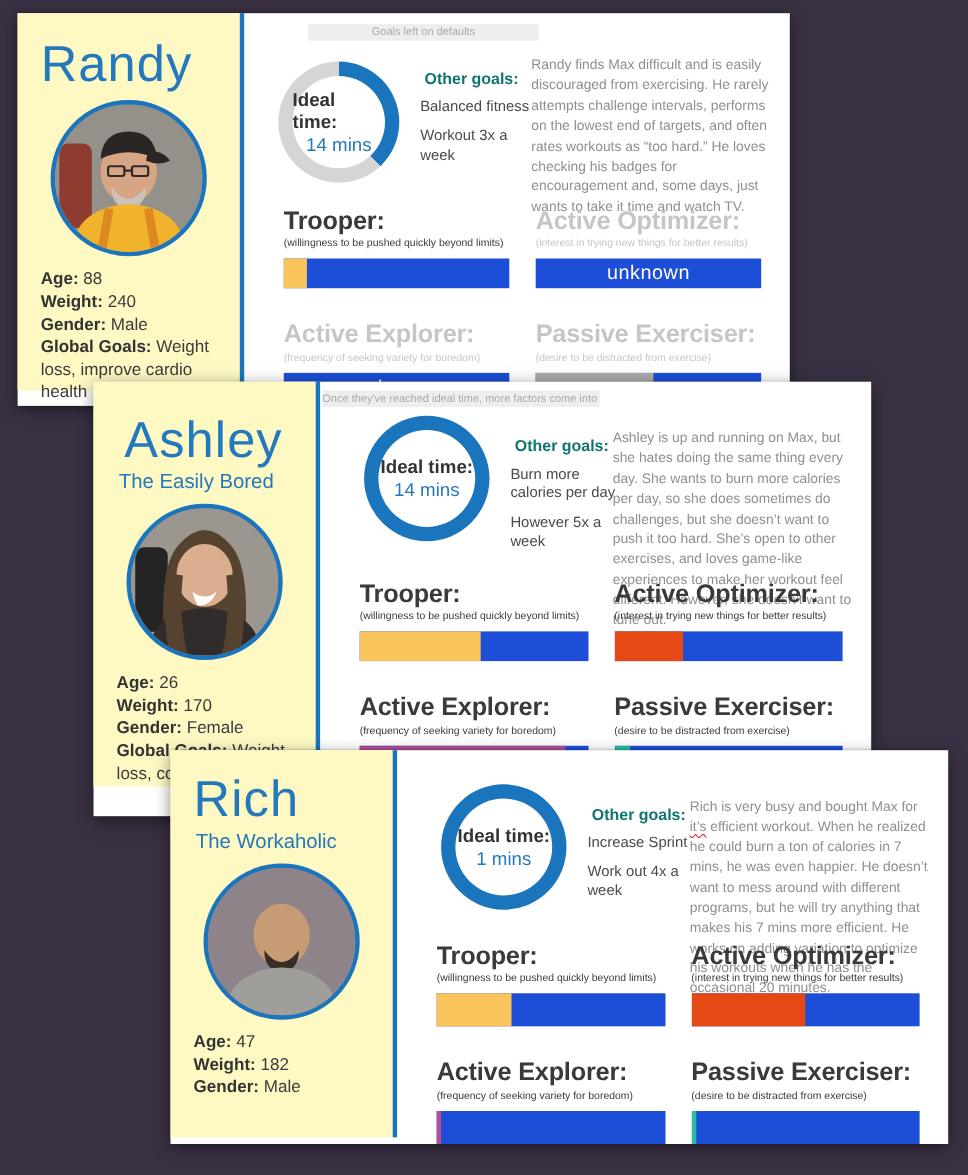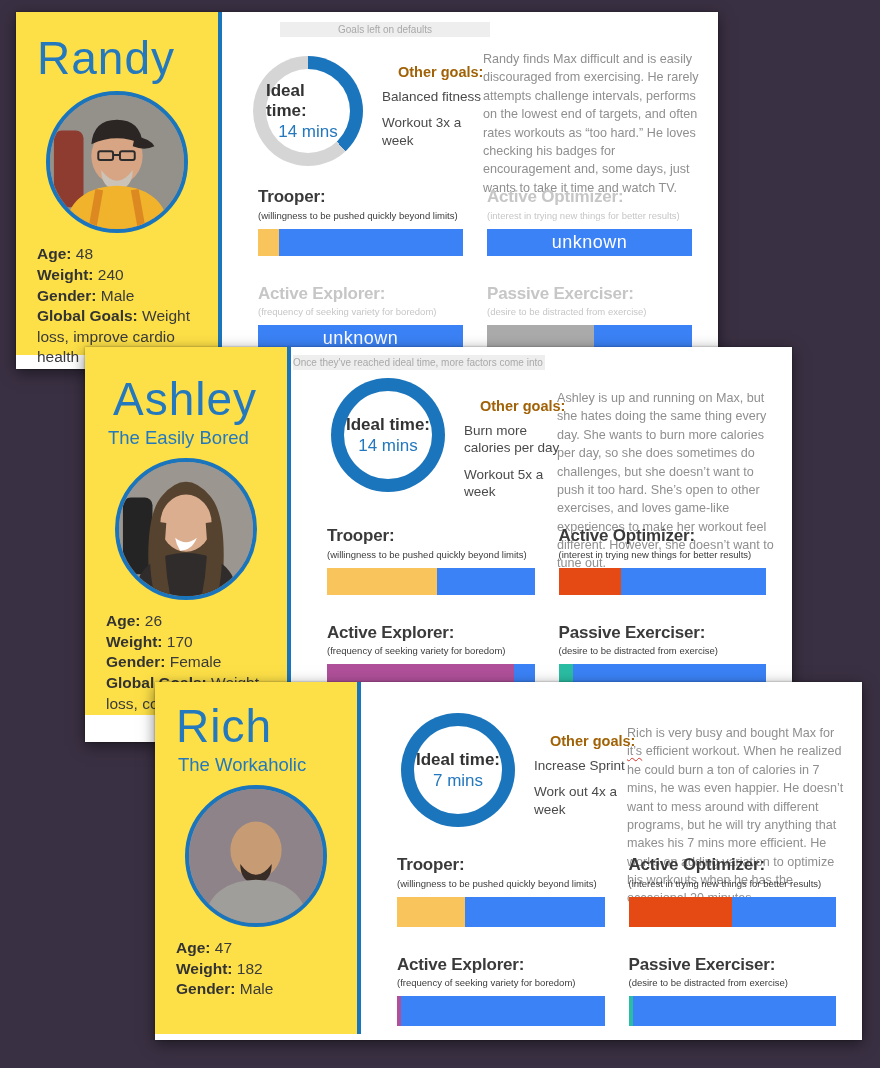--- a/index.html
+++ b/index.html
@@ -10,21 +10,21 @@
     -webkit-font-smoothing:antialiased;
   }
   #stage{position:relative;width:880px;height:1068px;}
 
   
   .card{position:absolute;background:#fff;box-shadow:0 4px 14px rgba(0,0,0,.5),0 0 2px rgba(0,0,0,.35);}
   .card-0{left:16px;top:12px;width:702px;height:357px;z-index:1;}
   .card-1{left:85px;top:347px;width:707px;height:395px;z-index:2;}
   .card-2{left:155px;top:682px;width:707px;height:358px;z-index:3;}
 
-  .panel{position:absolute;left:0;top:0;width:202px;background:#fde047;box-sizing:border-box;}
+  .panel{position:absolute;left:0;top:0;width:202px;background:#fef9c3;box-sizing:border-box;}
   .divider{position:absolute;left:202px;top:0;width:4px;background:#1B75BC;}
   .card-0 .panel,.card-0 .divider{height:343px;}
   .card-1 .panel,.card-1 .divider{height:368px;}
   .card-2 .panel,.card-2 .divider{height:352px;}
   .content{position:absolute;left:206px;top:0;right:0;bottom:0;}
 
   
   .name{font-size:46px;font-weight:400;color:#2478BE;margin:0 0 0 21px;letter-spacing:1px;line-height:1.05;}
   .card-0 .name{padding-top:22px;}
   .card-1 .name{padding-top:28px;margin-left:28px;}
@@ -46,36 +46,36 @@
   .donut{position:relative;border-radius:50%;flex:none;}
   .card-0 .donut{width:110px;height:110px;}
   .card-1 .donut,.card-2 .donut{width:114px;height:114px;}
   .donut-hole{position:absolute;inset:13px;background:#fff;border-radius:50%;display:flex;flex-direction:column;align-items:center;justify-content:center;}
   .ideal-label{font-size:17px;font-weight:700;color:#333;}
   .ideal-value{font-size:17px;color:#2478BE;margin-top:1px;}
 
   .goals{margin-left:19px;width:102px;}
   .card-0 .goals{padding-top:8px;}
   .card-1 .goals,.card-2 .goals{padding-top:20px;}
-  .goals-title{font-size:14.5px;font-weight:700;color:#a16207;margin:0 0 8px 16px;}
+  .goals-title{font-size:14.5px;font-weight:700;color:#0f766e;margin:0 0 8px 4px;}
   .goal{font-size:13.5px;color:#4A4A4A;line-height:1.28;margin-bottom:9px;}
 
   .desc{position:absolute;right:12px;width:223px;margin:0;font-size:12.6px;color:#8F8F8F;line-height:1.46;}
   .card-0 .desc{top:38px;}
   .card-1 .desc,.card-2 .desc{top:42px;}
   .misspell{text-decoration:underline wavy #D93025;text-decoration-thickness:1px;text-underline-offset:2px;}
 
   .traits{position:absolute;left:36px;right:26px;display:grid;grid-template-columns:1fr 1fr;column-gap:24px;row-gap:29px;}
   .card-0 .traits{top:176px;}
   .card-1 .traits{top:180px;}
   .card-2 .traits{top:174px;}
-  .trait-title{font-size:17px;font-weight:700;color:#3A3A3A;letter-spacing:-0.2px;line-height:1.1;}
+  .trait-title{font-size:23px;font-weight:700;color:#3A3A3A;letter-spacing:-0.2px;line-height:1.1;}
   .trait-sub{font-size:9.5px;font-weight:400;color:#3A3A3A;margin-top:3px;}
   .trait.muted .trait-title,.trait.muted .trait-sub{color:#C6C6C6;}
-  .bar{position:relative;margin-top:8px;height:27px;background:#3b82f6;}
+  .bar{position:relative;margin-top:8px;height:27px;background:#1d4ed8;}
   .card-2 .bar{height:30px;}
   .fill{position:absolute;left:0;top:0;bottom:0;width:0;}
   .bar-label{position:absolute;inset:0;display:flex;align-items:center;justify-content:center;color:#fff;font-size:18px;letter-spacing:.5px;}
 </style>
 </head>
 <body>
 
 <div id="stage">
     <div class="card card-0">
 
@@ -113,21 +113,21 @@
             <rect x="82" y="96" width="8" height="40" transform="rotate(-10 86 96)" fill="#DD8922"></rect>
           </g>
           <g style="display: none;">
             <path d="M34 60 Q28 100 36 136 L52 136 Q44 96 48 62 Z" fill="#555"></path>
             <path d="M102 60 Q108 100 100 136 L84 136 Q92 96 88 62 Z" fill="#555"></path>
           </g>
         </svg>
       </div>
 
       <div class="demo">
-        <div class="demo-line"><b>Age:</b> <span>48</span></div>
+        <div class="demo-line"><b>Age:</b> <span>88</span></div>
         <div class="demo-line"><b>Weight:</b> <span>240</span></div>
         <div class="demo-line"><b>Gender:</b> <span>Male</span></div>
         <div class="demo-line"><b>Global Goals:</b> <span>Weight loss, improve cardio health</span></div>
       </div>
     </div>
 
     <div class="divider"></div>
 
     <div class="content">
       <div class="strip">Goals left on defaults</div>
@@ -244,21 +244,21 @@
       <div class="hero">
         <div class="donut" style="background: rgb(27, 117, 188);">
           <div class="donut-hole">
             <div class="ideal-label">Ideal time:</div>
             <div class="ideal-value">14 mins</div>
           </div>
         </div>
         <div class="goals">
           <p class="goals-title">Other goals:</p>
           <div class="goal">Burn more calories per day</div>
-          <div class="goal">Workout 5x a week</div>
+          <div class="goal">However 5x a week</div>
         </div>
       </div>
 
       <p class="desc"><span>Ashley is up and running on Max, but she hates doing the same thing every day. She wants to burn more calories per day, so she does sometimes do challenges, but she doesn’t want to push it too hard. She’s open to other exercises, and loves game-like experiences to make her workout feel different. However, she doesn’t want to tune out.</span><span class="misspell"></span><span></span></p>
 
       <div class="traits">
         <div class="trait">
           <div class="trait-title">Trooper:</div>
           <div class="trait-sub">(willingness to be pushed quickly beyond limits)</div>
           <div class="bar">
@@ -345,21 +345,21 @@
     </div>
 
     <div class="divider"></div>
 
     <div class="content">
 
       <div class="hero">
         <div class="donut" style="background: rgb(27, 117, 188);">
           <div class="donut-hole">
             <div class="ideal-label">Ideal time:</div>
-            <div class="ideal-value">7 mins</div>
+            <div class="ideal-value">1 mins</div>
           </div>
         </div>
         <div class="goals">
           <p class="goals-title">Other goals:</p>
           <div class="goal">Increase Sprint</div>
           <div class="goal">Work out 4x a week</div>
         </div>
       </div>
 
       <p class="desc"><span>Rich is very busy and bought Max for </span><span class="misspell">it’s</span><span> efficient workout. When he realized he could burn a ton of calories in 7 mins, he was even happier. He doesn’t want to mess around with different programs, but he will try anything that makes his 7 mins more efficient. He works on adding variation to optimize his workouts when he has the occasional 20 minutes.</span></p>

